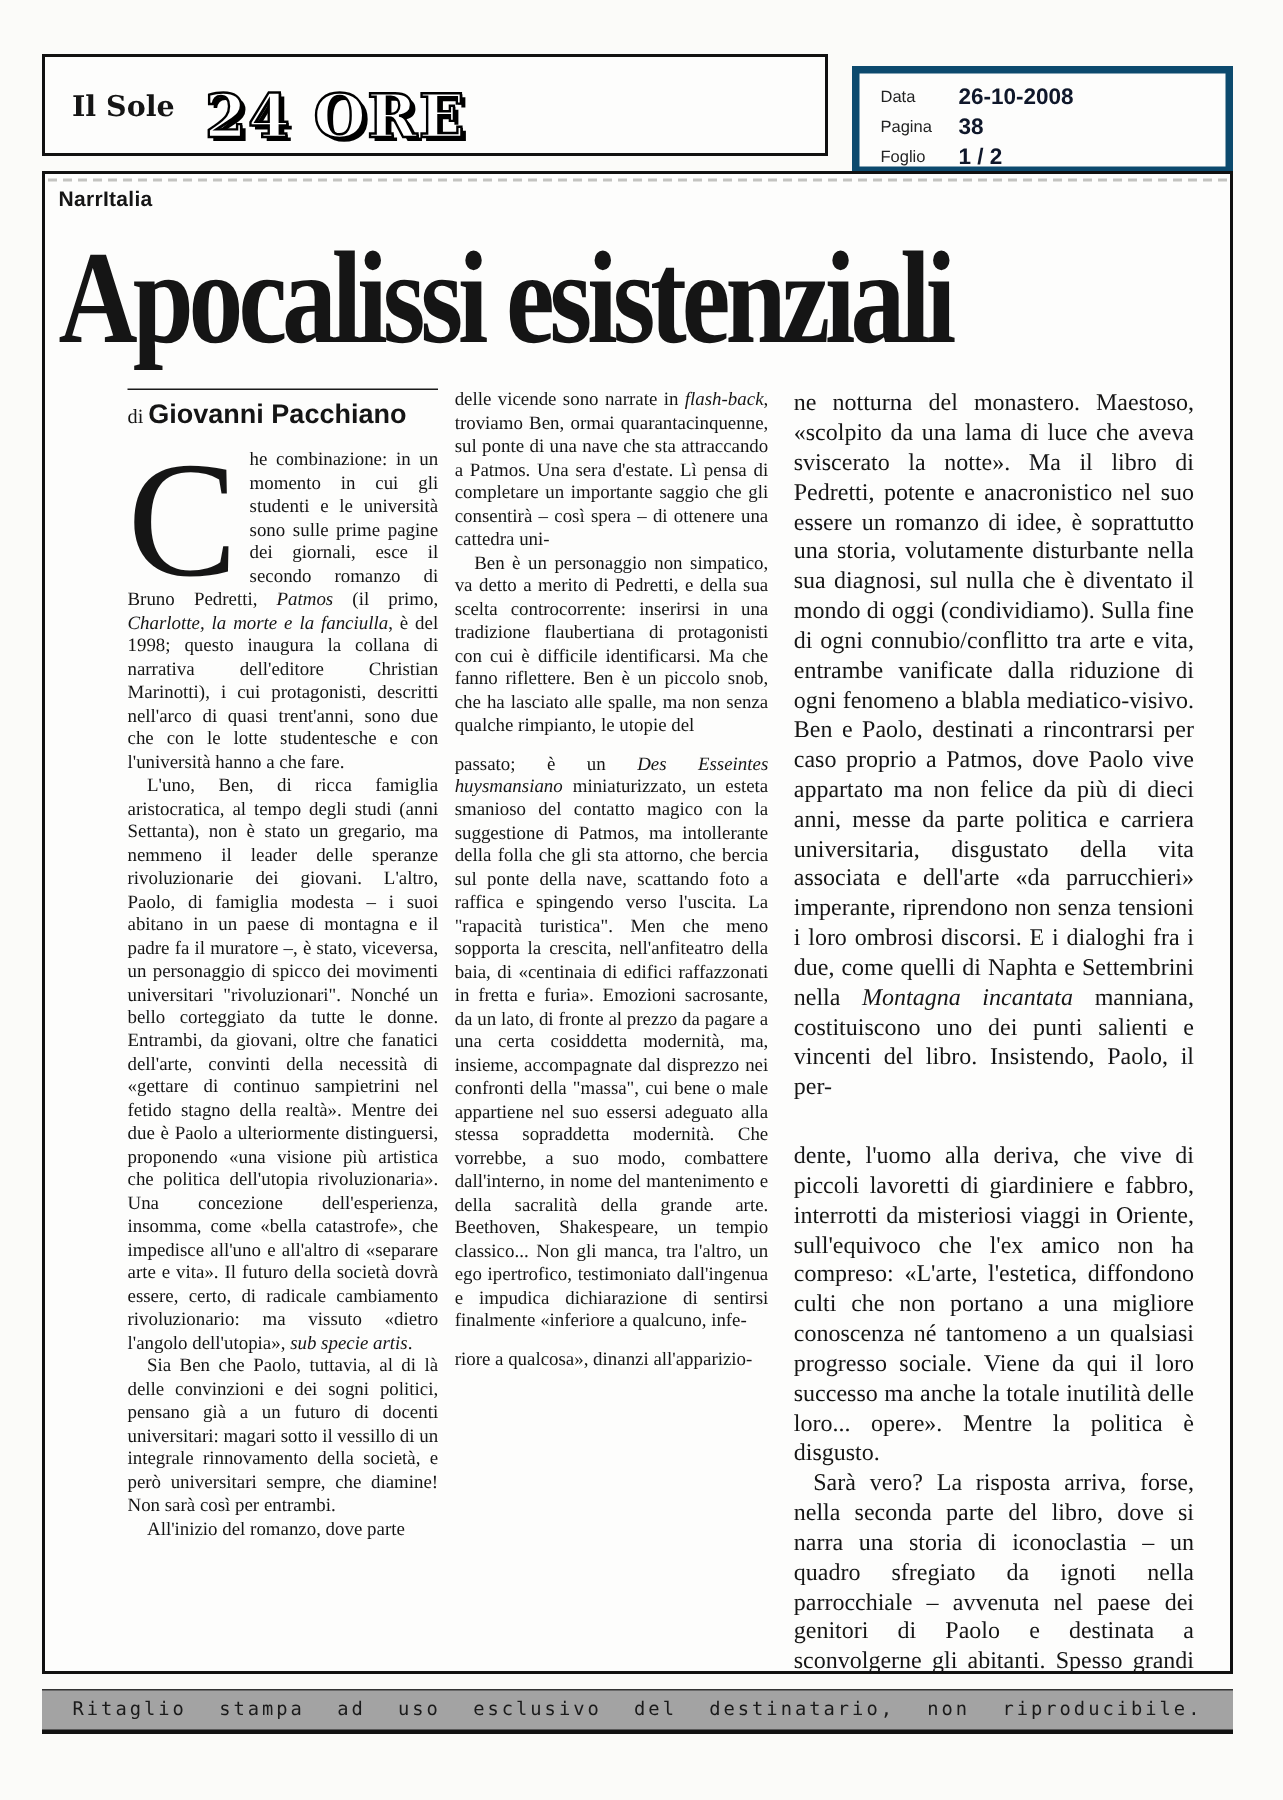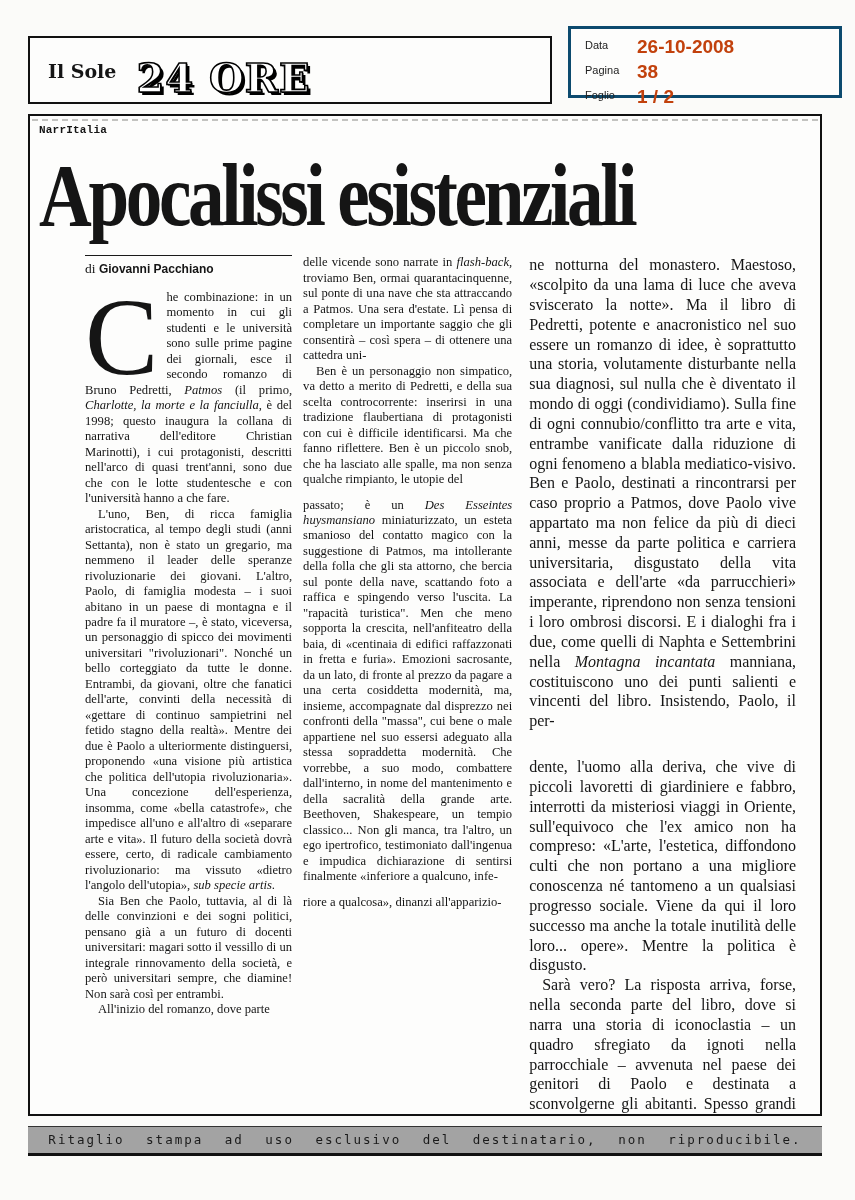--- a/index.html
+++ b/index.html
@@ -9,46 +9,46 @@
   
   .logo-box { position:absolute; left:28px; top:36px; width:524px; height:68px;
               border:2.5px solid #111; background:#fdfdfc; }
   .logo { position:absolute; left:18px; top:16px; white-space:nowrap; }
   .logo-small { font-family:"DejaVu Serif", serif; font-weight:bold; font-size:19px;
                 vertical-align:14px; letter-spacing:0; }
   .logo-big { font-family:"DejaVu Serif", serif; font-weight:bold; font-size:40px;
               color:#fff; -webkit-text-stroke:1.6px #000;
               text-shadow:3px 3px 0 #000, 1px 1px 0 #000; letter-spacing:1px;margin-left:20px; }
 
-  .meta-box { position:absolute; left:568px; top:26px; width:274px; height:72px;
-              border:3px solid #0c4a6e; background:#fdfdfc; padding:7px 0 0 14px; }
+  .meta-box { position:absolute; left:568px; top:44px; width:254px; height:72px;
+              border:5px solid #0c4a6e; background:#fdfdfc; padding:7px 0 0 14px; }
   .meta-row { display:flex; margin-bottom:3px; }
   .meta-label { width:52px; font-family:"Liberation Sans", sans-serif; font-size:11px; color:#222; padding-top:3px; }
-  .meta-value { font-family:"Liberation Sans", sans-serif; font-weight:bold; font-size:19px; color:#c2410c; }
+  .meta-value { font-family:"Liberation Sans", sans-serif; font-weight:bold; font-size:15px; color:#0f172a; }
 
   
   .article-box { position:absolute; left:28px; top:114px; width:794px; height:1002px;
                  border:2.5px solid #111; background:#fdfdfc; overflow:hidden; }
   .scan-streak { border-top:2px dashed #c3c3c0; margin:3px 2px 0 2px; }
-  .section-label { font-family:Liberation Mono, monospace; font-weight:bold; font-size:11px;
+  .section-label { font-family:Liberation Sans, sans-serif; font-weight:bold; font-size:14px;
                    margin:3px 0 17px 9px; letter-spacing:0.2px; }
   .headline { font-family:"Liberation Serif", serif; font-weight:bold; font-size:88px;
               letter-spacing:-4px; line-height:0.98; margin:10px 0 0 9px;
               transform:scaleX(0.83); transform-origin:left top; white-space:nowrap; }
   .standfirst { margin:14px 10px 0 9px; font-size:18.6px; line-height:1.35; letter-spacing:-0.2px; }
 
   .cols { display:flex; margin:16px 24px 0 55px; align-items:flex-start; }
   .col { text-align:justify; }
   .col1 { width:208px; font-size:12.6px; line-height:1.23; }
   .col2 { width:210px; margin-left:11px; font-size:12.6px; line-height:1.23; }
   .col3 { width:268px; margin-left:17px; font-size:16px; line-height:1.24; }
 
   .byline-block { border-top:1.5px solid #1a1a1a; padding-top:5px; margin-bottom:12px; text-align:left; }
   .byline-prefix { font-size:13.5px; }
-  .byline-name { font-family:"Liberation Sans", sans-serif; font-weight:bold; font-size:12px; }
+  .byline-name { font-family:"Liberation Sans", sans-serif; font-weight:bold; font-size:18px; }
 
   .para { margin:0; text-align:justify; }
   .para.ind { text-indent:13px; }
   .para.gap { margin-top:10px; }
   .para.biggap { margin-top:26px; }
   .dropcap { float:left; font-size:110px; line-height:86px; padding:4px 8px 0 0; font-weight:normal; }
 
   
   .footer-band { position:absolute; left:28px; top:1126px; width:794px;
                  border-top:1.5px solid #333; border-bottom:3.5px solid #111;

